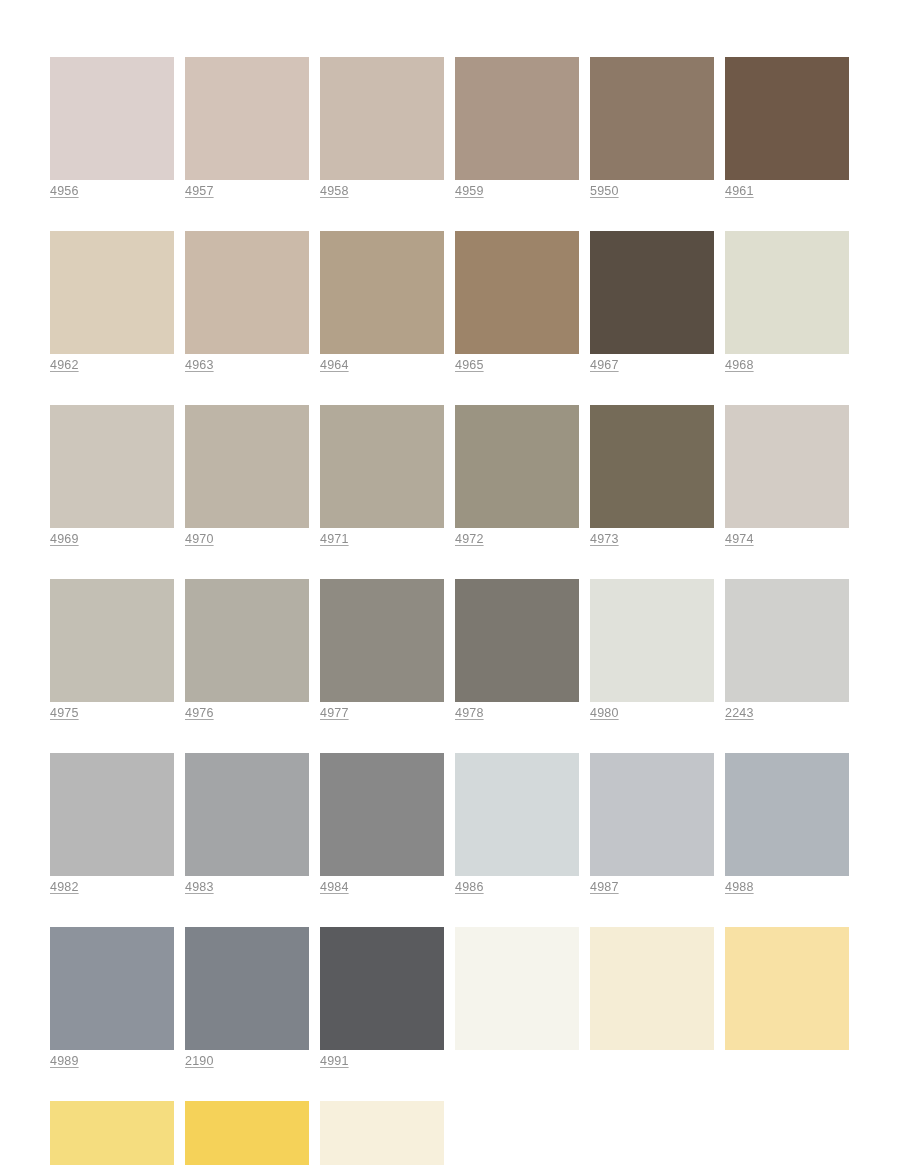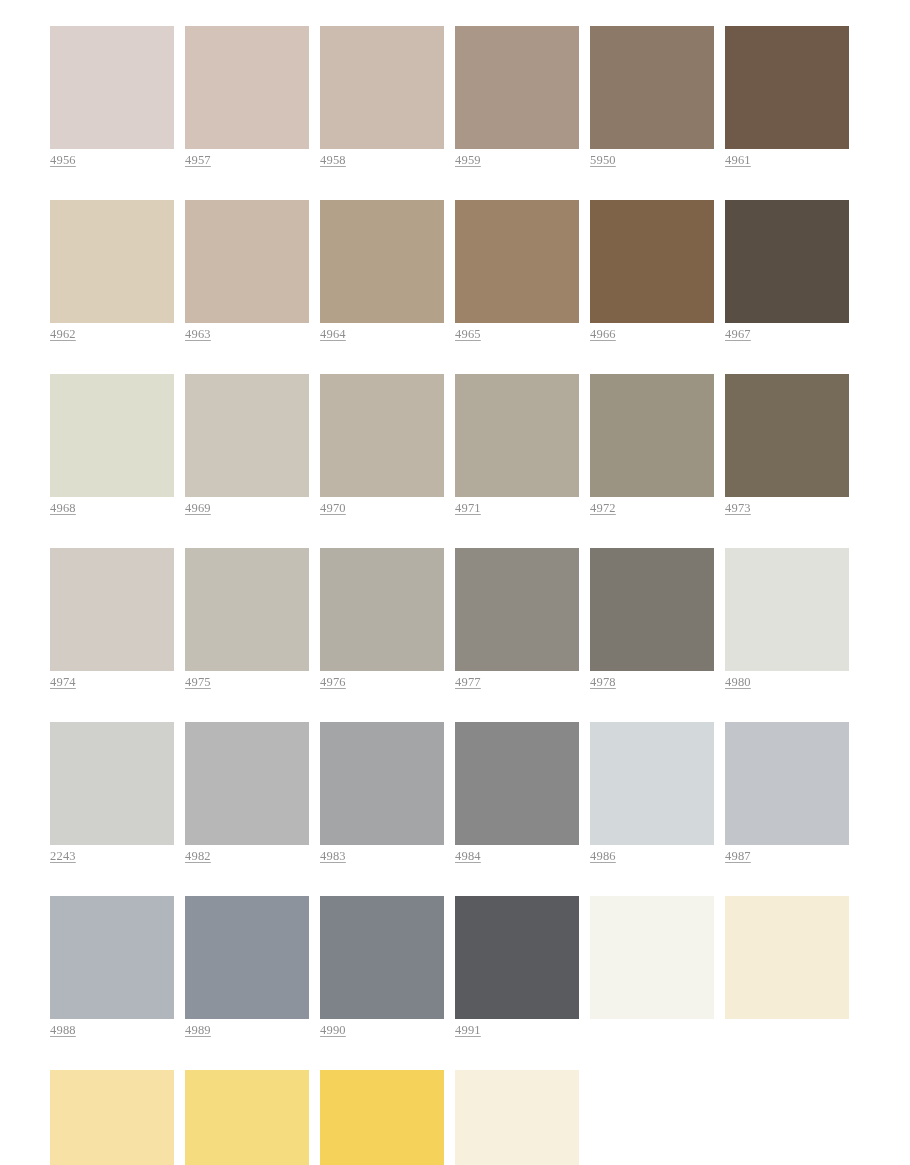--- a/index.html
+++ b/index.html
@@ -14,22 +14,21 @@
     font-family: "Liberation Sans", sans-serif;
     -webkit-font-smoothing: antialiased;
   }
 
   #swatch-chart {
     position: relative;
     width: 910px;
     height: 905px;
     background: #ffffff;
     box-sizing: border-box;
-    padding: 26px 0 0 0;
-    font-family: Liberation Serif, serif;
+    padding: 57px 0 0 0;
   }
 
   .swatch-grid {
     display: grid;
     grid-template-columns: repeat(6, 124px);
     column-gap: 11px;
     row-gap: 32px;
     margin-left: 50px;
   }
 
@@ -65,21 +64,20 @@
       <div class="swatch-cell"><span class="swatch-chip" style="background-color: rgb(220, 208, 205);"></span><span class="swatch-label">4956</span></div>
       <div class="swatch-cell"><span class="swatch-chip" style="background-color: rgb(211, 195, 184);"></span><span class="swatch-label">4957</span></div>
       <div class="swatch-cell"><span class="swatch-chip" style="background-color: rgb(203, 188, 175);"></span><span class="swatch-label">4958</span></div>
       <div class="swatch-cell"><span class="swatch-chip" style="background-color: rgb(171, 151, 135);"></span><span class="swatch-label">4959</span></div>
       <div class="swatch-cell"><span class="swatch-chip" style="background-color: rgb(141, 121, 103);"></span><span class="swatch-label">5950</span></div>
       <div class="swatch-cell"><span class="swatch-chip" style="background-color: rgb(111, 89, 72);"></span><span class="swatch-label">4961</span></div>
       <div class="swatch-cell"><span class="swatch-chip" style="background-color: rgb(220, 207, 186);"></span><span class="swatch-label">4962</span></div>
       <div class="swatch-cell"><span class="swatch-chip" style="background-color: rgb(203, 186, 169);"></span><span class="swatch-label">4963</span></div>
       <div class="swatch-cell"><span class="swatch-chip" style="background-color: rgb(179, 161, 137);"></span><span class="swatch-label">4964</span></div>
       <div class="swatch-cell"><span class="swatch-chip" style="background-color: rgb(157, 132, 105);"></span><span class="swatch-label">4965</span></div>
-      <div class="swatch-cell"><span class="swatch-chip" style="background-color: rgb(127, 99, 73);"></span><span class="swatch-label">4966</span></div>
       <div class="swatch-cell"><span class="swatch-chip" style="background-color: rgb(89, 78, 67);"></span><span class="swatch-label">4967</span></div>
       <div class="swatch-cell"><span class="swatch-chip" style="background-color: rgb(222, 222, 207);"></span><span class="swatch-label">4968</span></div>
       <div class="swatch-cell"><span class="swatch-chip" style="background-color: rgb(205, 198, 187);"></span><span class="swatch-label">4969</span></div>
       <div class="swatch-cell"><span class="swatch-chip" style="background-color: rgb(190, 181, 167);"></span><span class="swatch-label">4970</span></div>
       <div class="swatch-cell"><span class="swatch-chip" style="background-color: rgb(178, 170, 154);"></span><span class="swatch-label">4971</span></div>
       <div class="swatch-cell"><span class="swatch-chip" style="background-color: rgb(155, 148, 130);"></span><span class="swatch-label">4972</span></div>
       <div class="swatch-cell"><span class="swatch-chip" style="background-color: rgb(117, 107, 88);"></span><span class="swatch-label">4973</span></div>
       <div class="swatch-cell"><span class="swatch-chip" style="background-color: rgb(211, 204, 197);"></span><span class="swatch-label">4974</span></div>
       <div class="swatch-cell"><span class="swatch-chip" style="background-color: rgb(195, 191, 180);"></span><span class="swatch-label">4975</span></div>
       <div class="swatch-cell"><span class="swatch-chip" style="background-color: rgb(179, 175, 164);"></span><span class="swatch-label">4976</span></div>
@@ -87,21 +85,21 @@
       <div class="swatch-cell"><span class="swatch-chip" style="background-color: rgb(124, 120, 112);"></span><span class="swatch-label">4978</span></div>
       <div class="swatch-cell"><span class="swatch-chip" style="background-color: rgb(224, 225, 218);"></span><span class="swatch-label">4980</span></div>
       <div class="swatch-cell"><span class="swatch-chip" style="background-color: rgb(208, 208, 205);"></span><span class="swatch-label">2243</span></div>
       <div class="swatch-cell"><span class="swatch-chip" style="background-color: rgb(183, 183, 183);"></span><span class="swatch-label">4982</span></div>
       <div class="swatch-cell"><span class="swatch-chip" style="background-color: rgb(163, 165, 167);"></span><span class="swatch-label">4983</span></div>
       <div class="swatch-cell"><span class="swatch-chip" style="background-color: rgb(136, 136, 136);"></span><span class="swatch-label">4984</span></div>
       <div class="swatch-cell"><span class="swatch-chip" style="background-color: rgb(211, 217, 218);"></span><span class="swatch-label">4986</span></div>
       <div class="swatch-cell"><span class="swatch-chip" style="background-color: rgb(194, 197, 201);"></span><span class="swatch-label">4987</span></div>
       <div class="swatch-cell"><span class="swatch-chip" style="background-color: rgb(176, 182, 188);"></span><span class="swatch-label">4988</span></div>
       <div class="swatch-cell"><span class="swatch-chip" style="background-color: rgb(141, 147, 156);"></span><span class="swatch-label">4989</span></div>
-      <div class="swatch-cell"><span class="swatch-chip" style="background-color: rgb(126, 131, 138);"></span><span class="swatch-label">4990</span></div>
+      <div class="swatch-cell"><span class="swatch-chip" style="background-color: rgb(126, 131, 138);"></span><span class="swatch-label">2190</span></div>
       <div class="swatch-cell"><span class="swatch-chip" style="background-color: rgb(90, 91, 94);"></span><span class="swatch-label">4991</span></div>
       <div class="swatch-cell">
         <span class="swatch-chip" style="background-color: rgb(245, 244, 236);"></span>
       </div>
       <div class="swatch-cell">
         <span class="swatch-chip" style="background-color: rgb(245, 237, 213);"></span>
       </div>
       <div class="swatch-cell">
         <span class="swatch-chip" style="background-color: rgb(248, 225, 164);"></span>
       </div>

